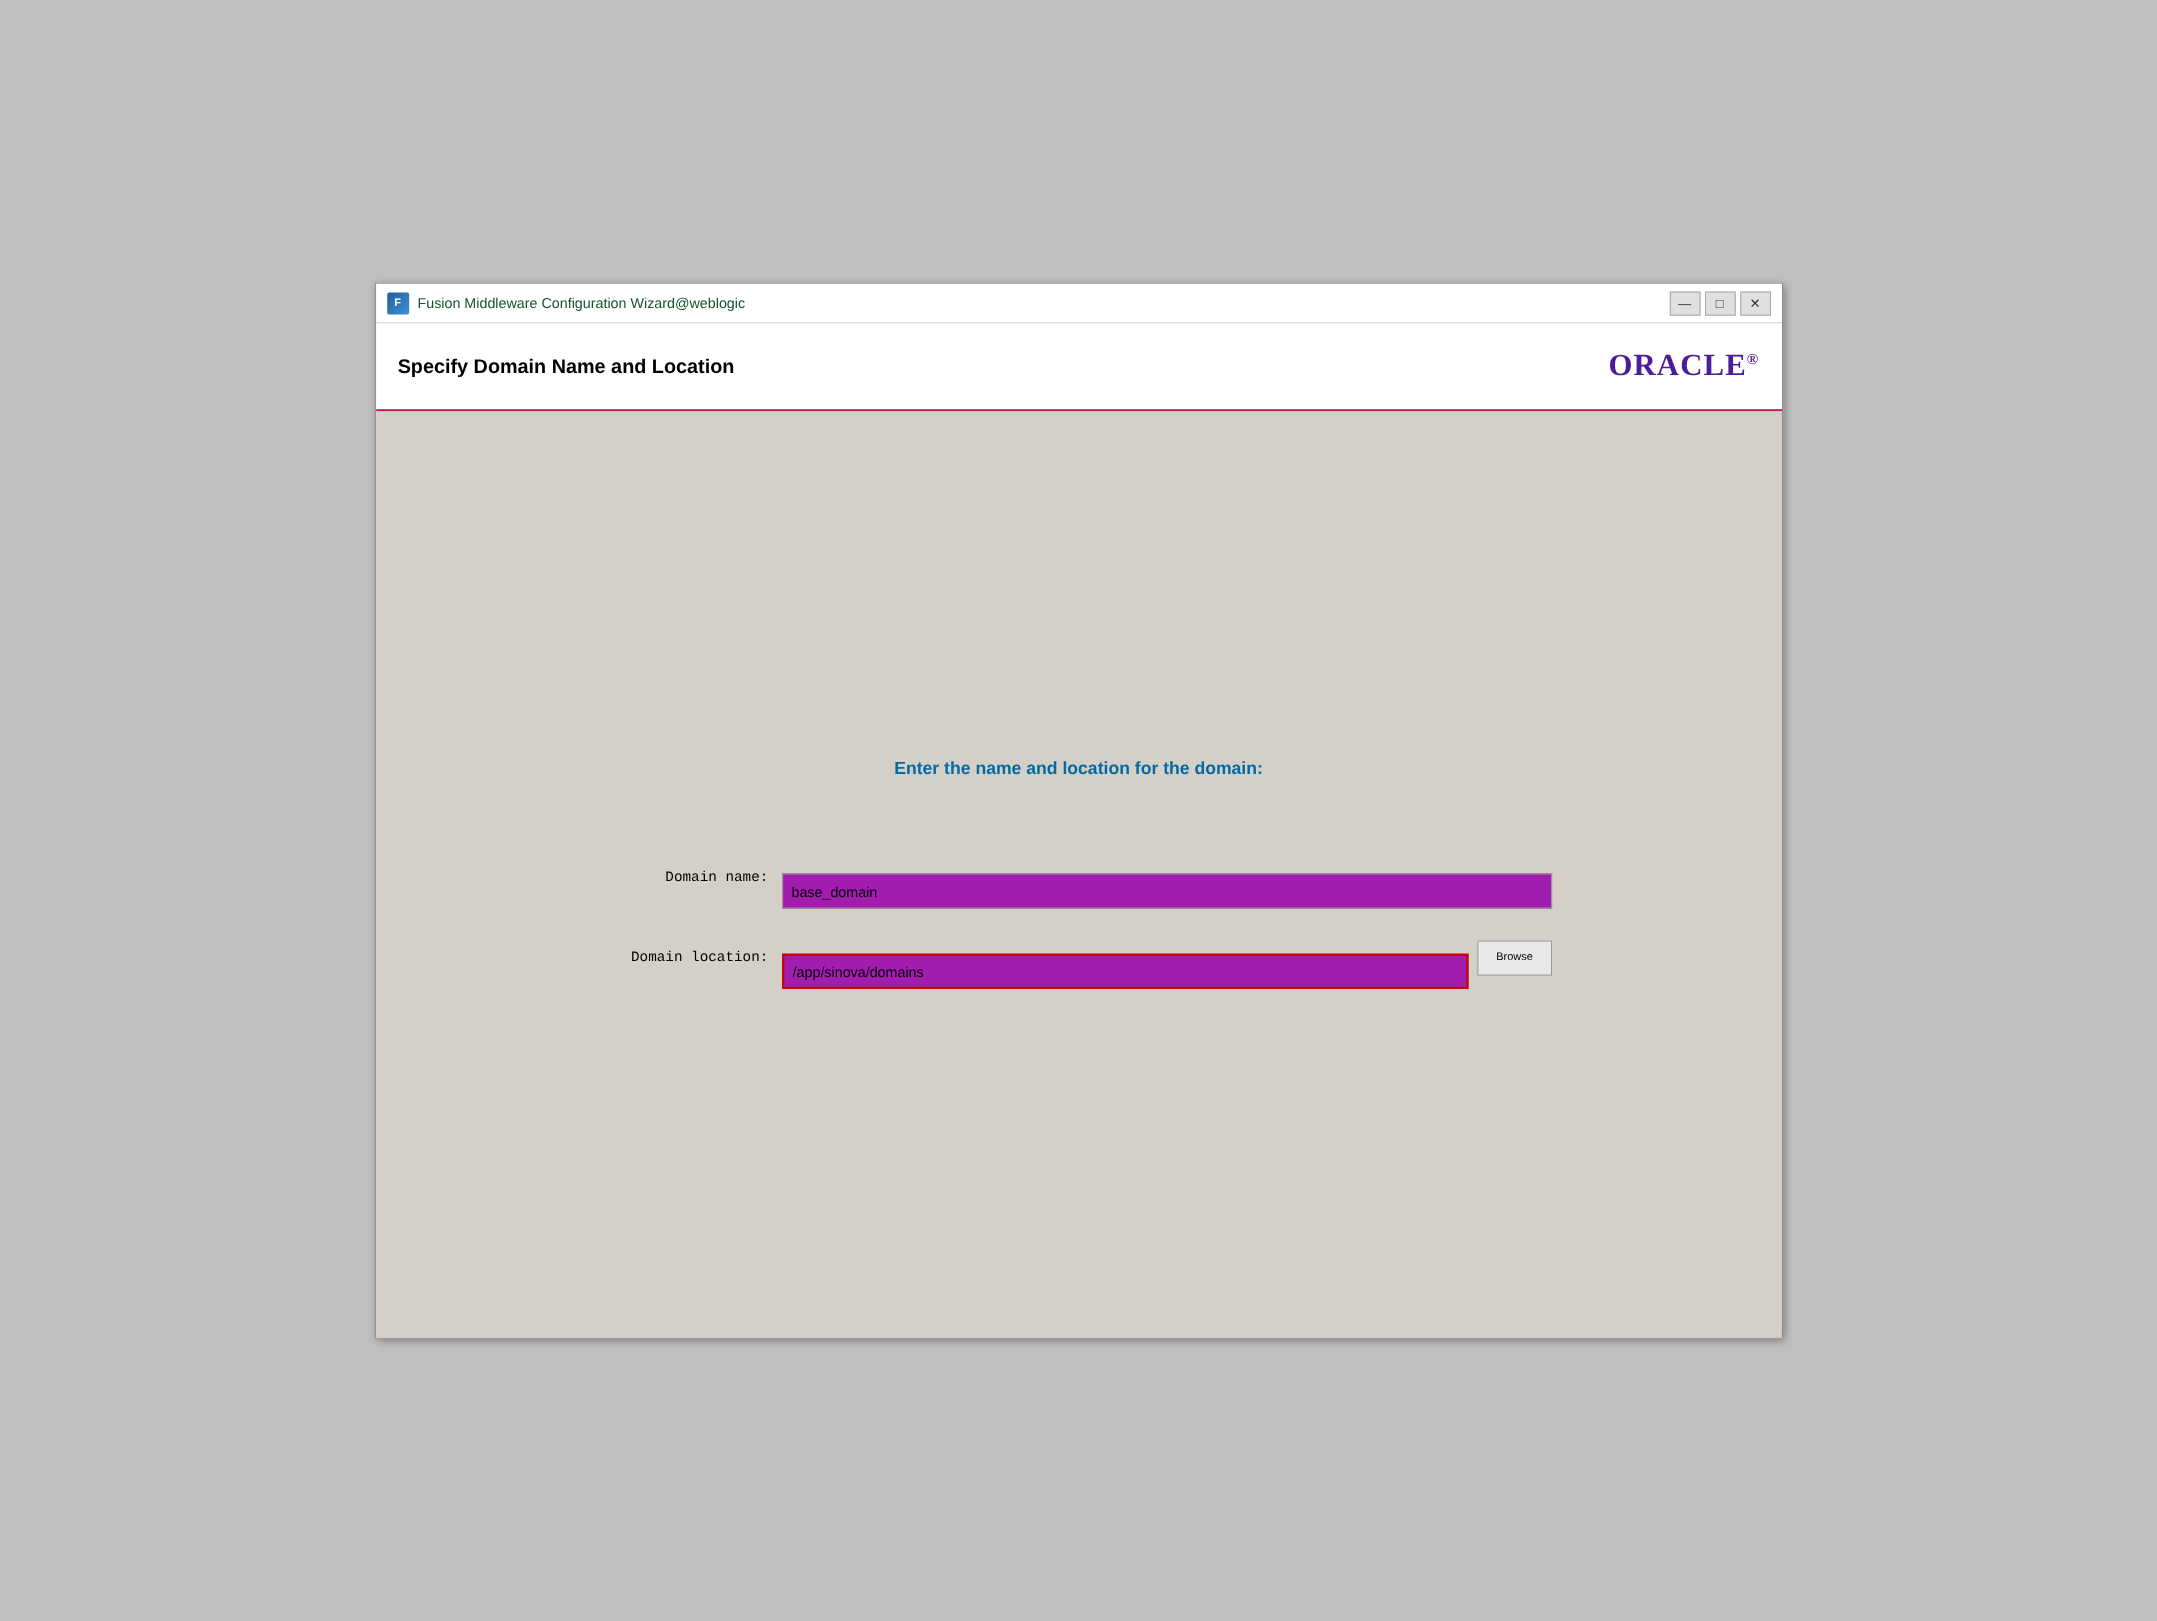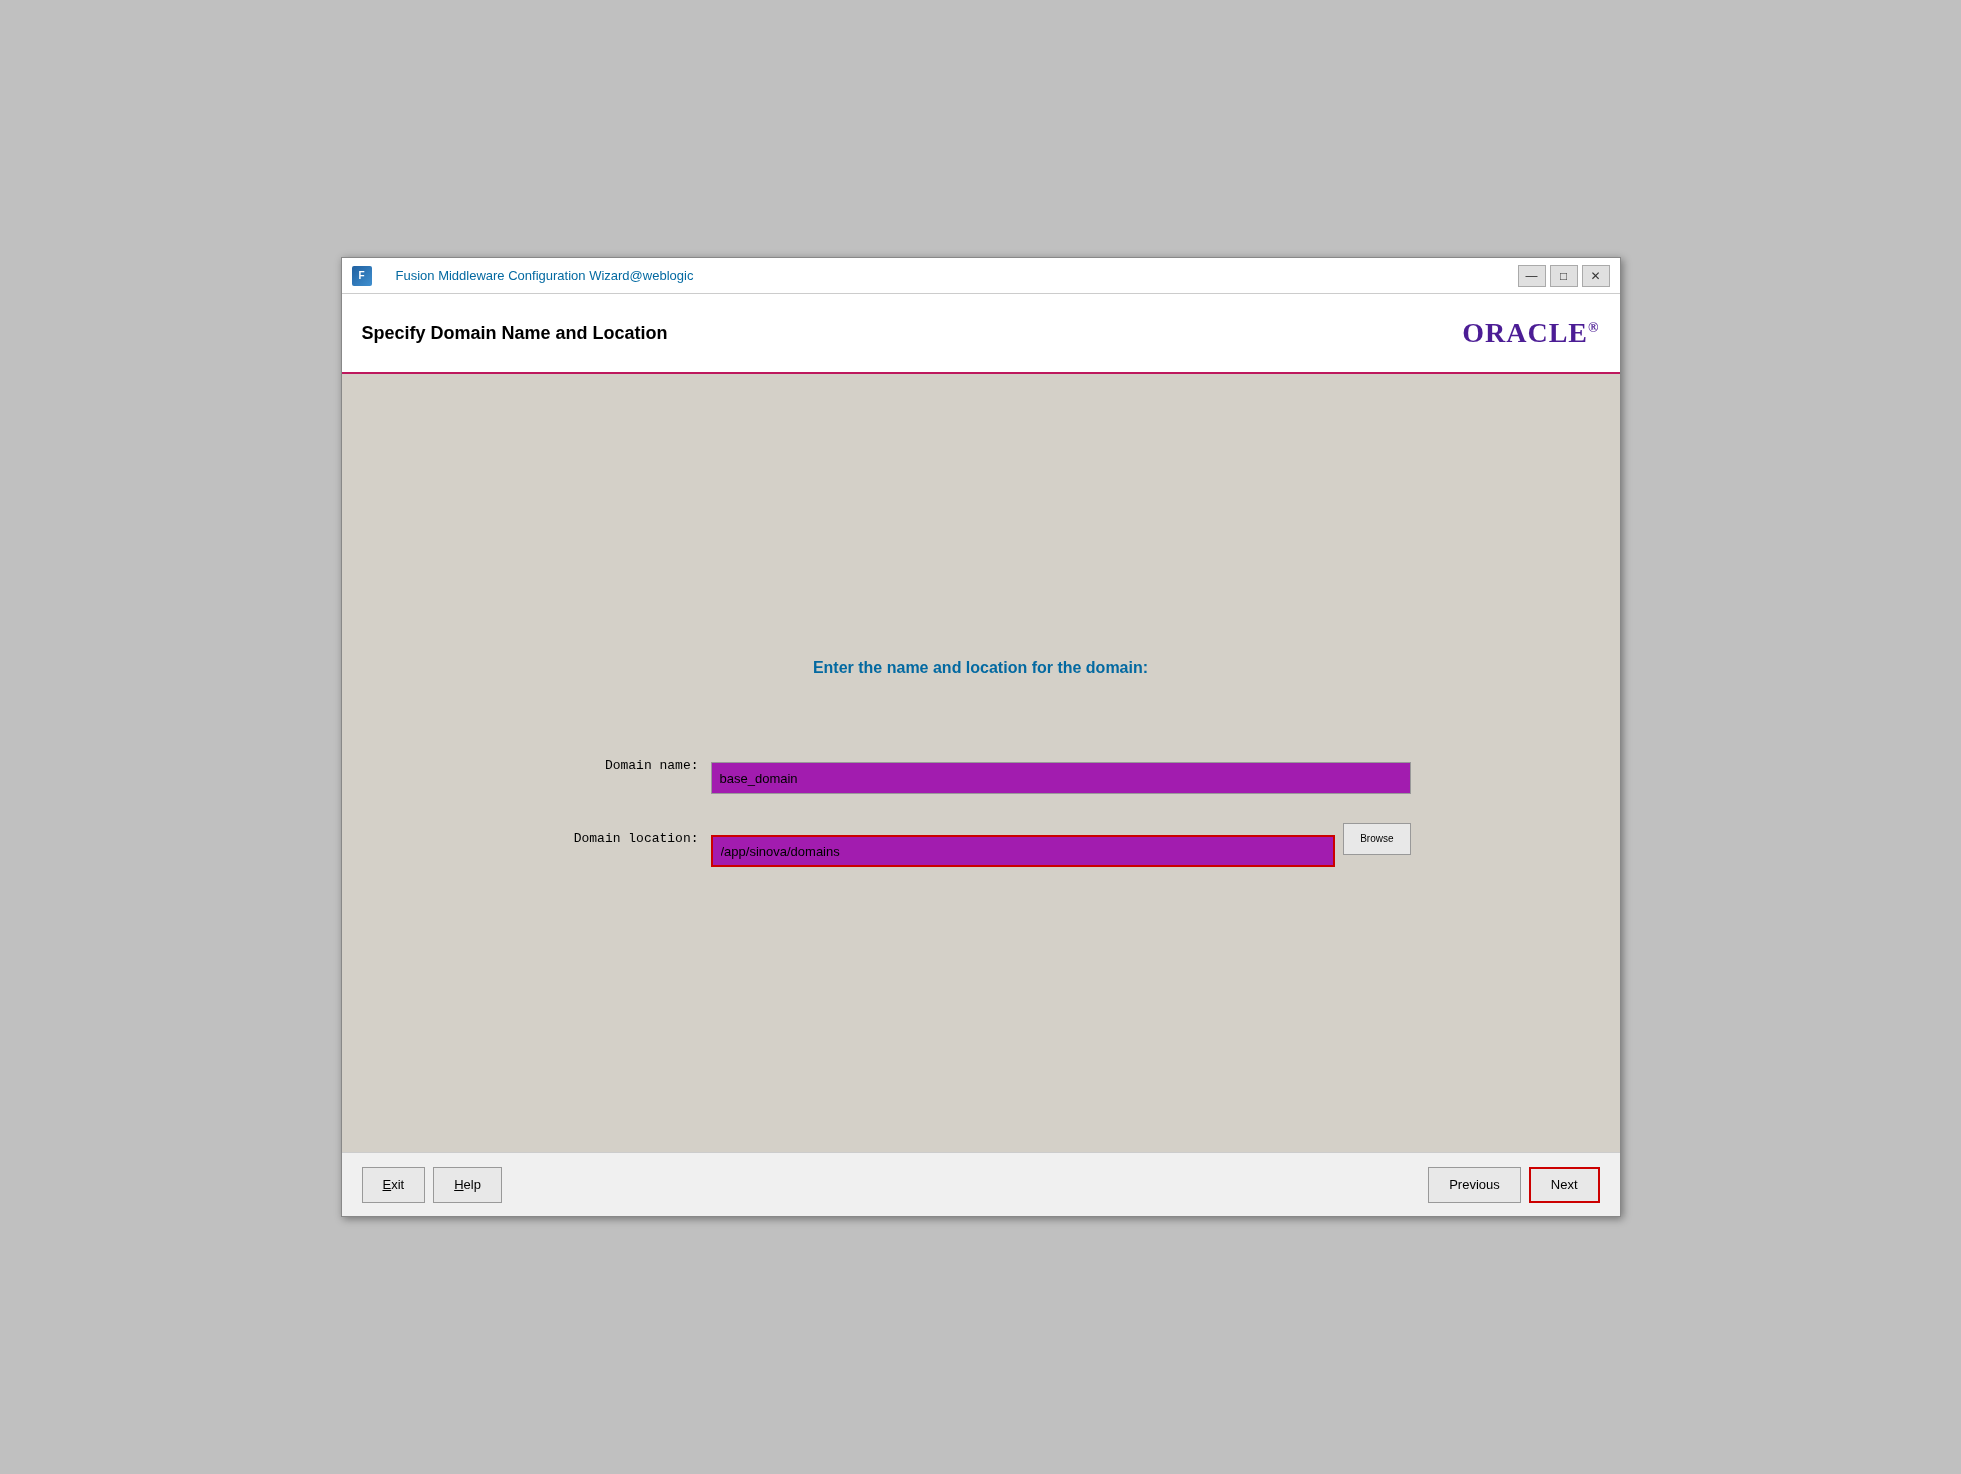--- a/index.html
+++ b/index.html
@@ -48,22 +48,21 @@
       justify-content: center;
       font-size: 10px;
       color: white;
       font-weight: bold;
       flex-shrink: 0;
     }
 
     .title-bar-text {
       flex: 1;
       font-size: 13px;
-      color: #0369a1;
-      margin-left: 16px;
+      color: #14532d;
     }
 
     .title-bar-controls {
       display: flex;
       gap: 4px;
     }
 
     .title-bar-btn {
       width: 28px;
       height: 22px;
@@ -262,28 +261,14 @@
         <div class="form-row">
           <label class="form-label">Domain location:</label>
           <input class="form-input highlighted" type="text" value="/app/sinova/domains" style="">
           <button class="browse-btn">Browse</button>
         </div>
 
       </div>
     </div>
   </div>
 
-  <div class="footer">
-    <div class="footer-left">
-      <button class="footer-btn">
-        <span><span class="underline-char">E</span>xit</span>
-      </button>
-      <button class="footer-btn">
-        <span><span class="underline-char">H</span>elp</span>
-      </button>
-    </div>
-    <div class="footer-right">
-      <button class="footer-btn">Previous</button>
-      <button class="footer-btn highlighted">Next</button>
-    </div>
-  </div>
 
 </div>
 
 </body></html>

